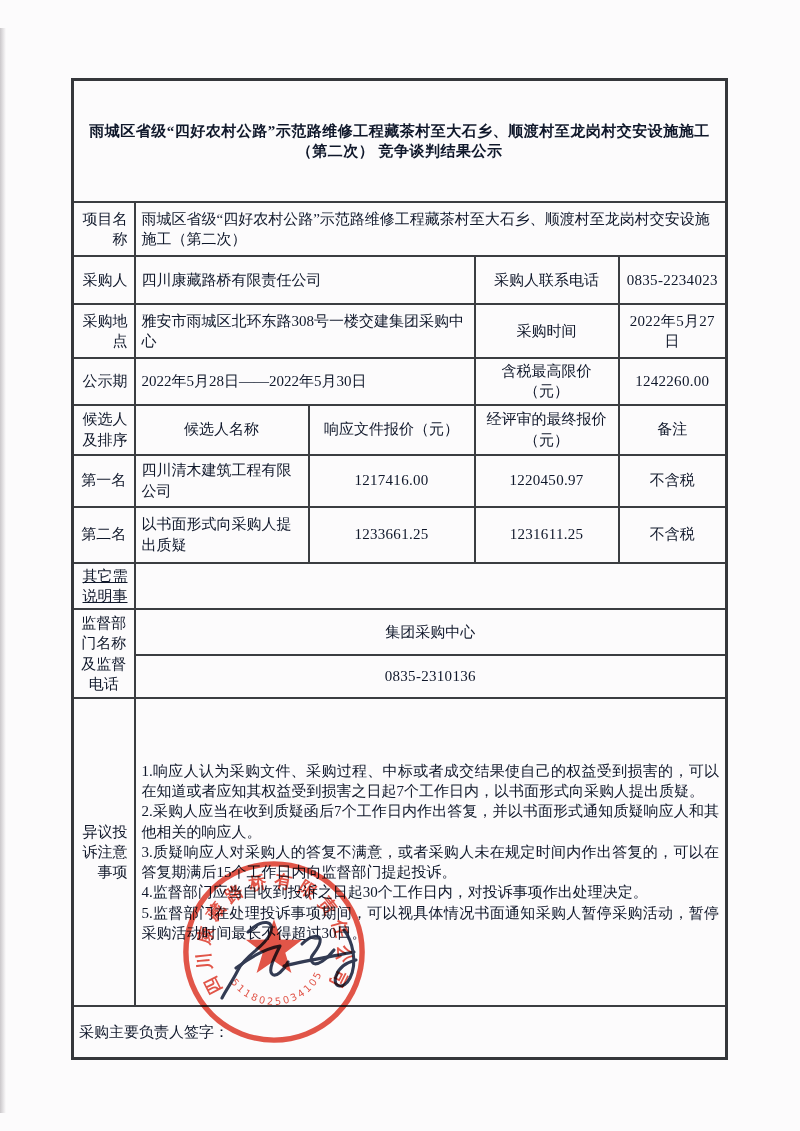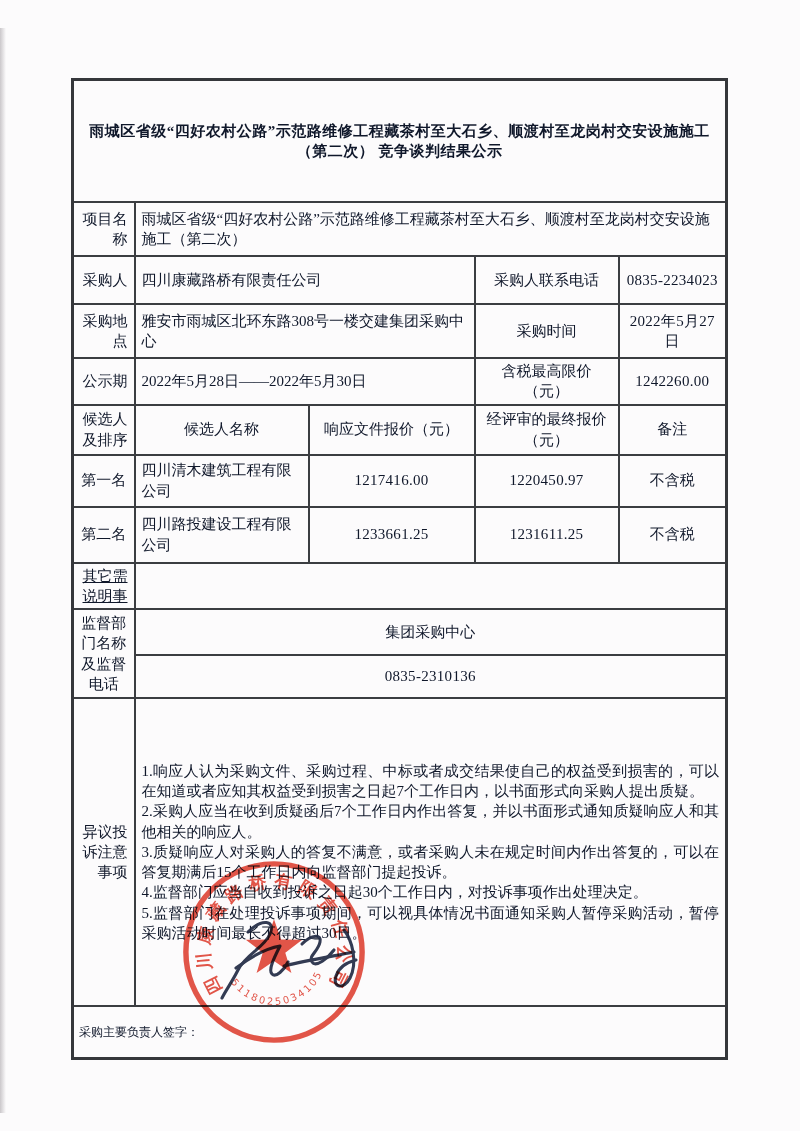--- a/index.html
+++ b/index.html
@@ -52,21 +52,21 @@
   td.center{ text-align:center; }
   td.notice{
     height:302px;
     text-align:justify;
     vertical-align:bottom;
     font-size:14.6px;line-height:1.57;
     padding:8px 6px 14px 9px;
     margin-top:31px;
   }
   .notice p{margin:0;}
-  tr.r-sig td{height:46px;font-size:12px;padding-left:5px;}
+  tr.r-sig td{height:46px;font-size:15px;padding-left:5px;}
   .sig-svg{position:absolute;left:218px;top:910px;opacity:.92;}
   .stamp{
     position:absolute;left:175px;top:853px;
     color:#df3526;opacity:.84;
     mix-blend-mode:multiply;
   }
 </style>
 </head>
 <body>
 
@@ -115,21 +115,21 @@
   </tr>
   <tr class="r-cand1">
     <td class="center">第一名</td>
     <td class="cname">四川清木建筑工程有限公司</td>
     <td class="num">1217416.00</td>
     <td class="num">1220450.97</td>
     <td class="center">不含税</td>
   </tr>
   <tr class="r-cand2">
     <td class="center">第二名</td>
-    <td class="cname">四川路投建设工程有限公司</td>
+    <td class="cname">以书面形式向采购人提出质疑</td>
     <td class="num">1233661.25</td>
     <td class="num">1231611.25</td>
     <td class="center">不含税</td>
   </tr>
   <tr class="r-other">
     <td class="lbl">其它需说明事</td>
     <td colspan="4" class="val"></td>
   </tr>
   <tr class="r-sup1">
     <td class="lblc" rowspan="2">监督部门名称及监督电话</td>

